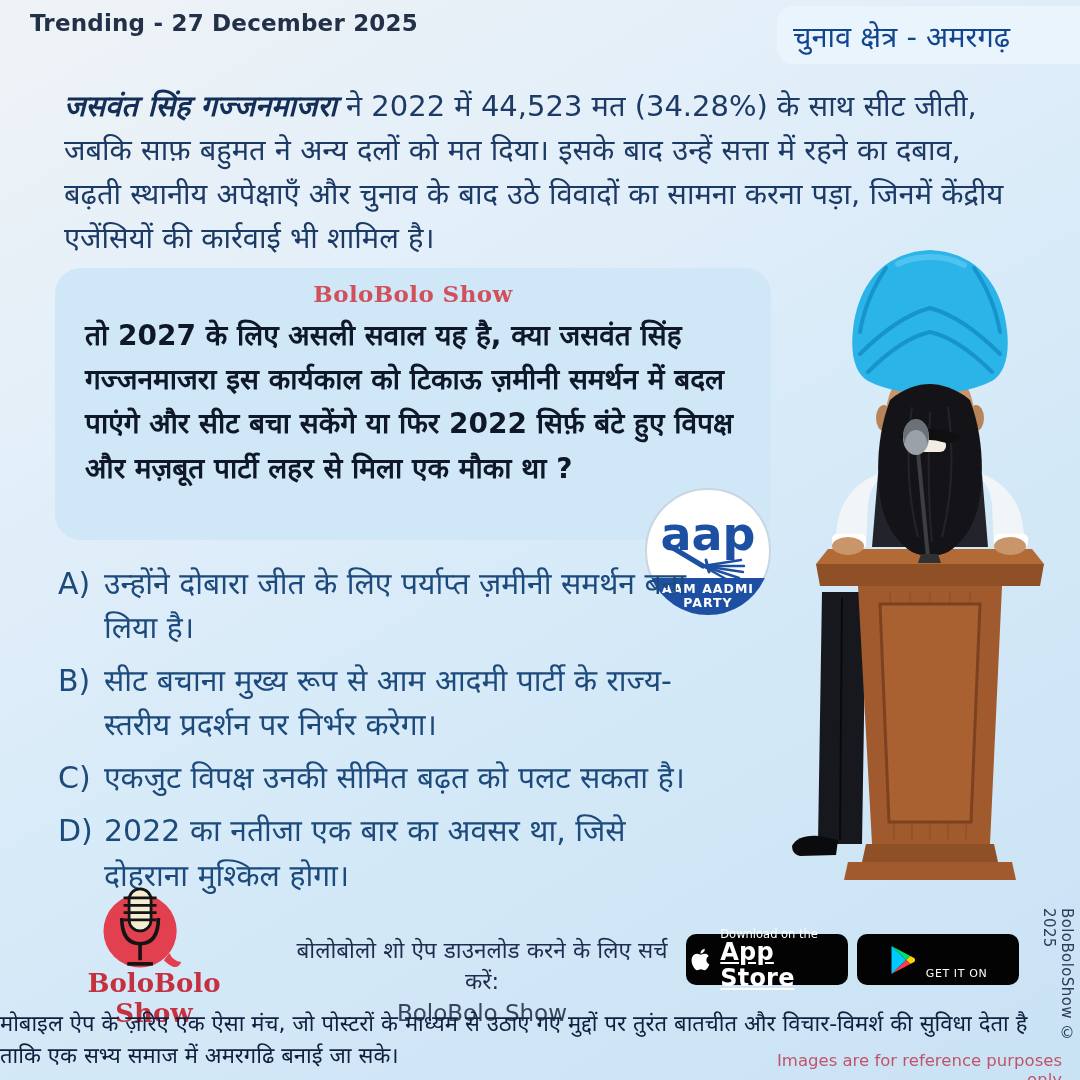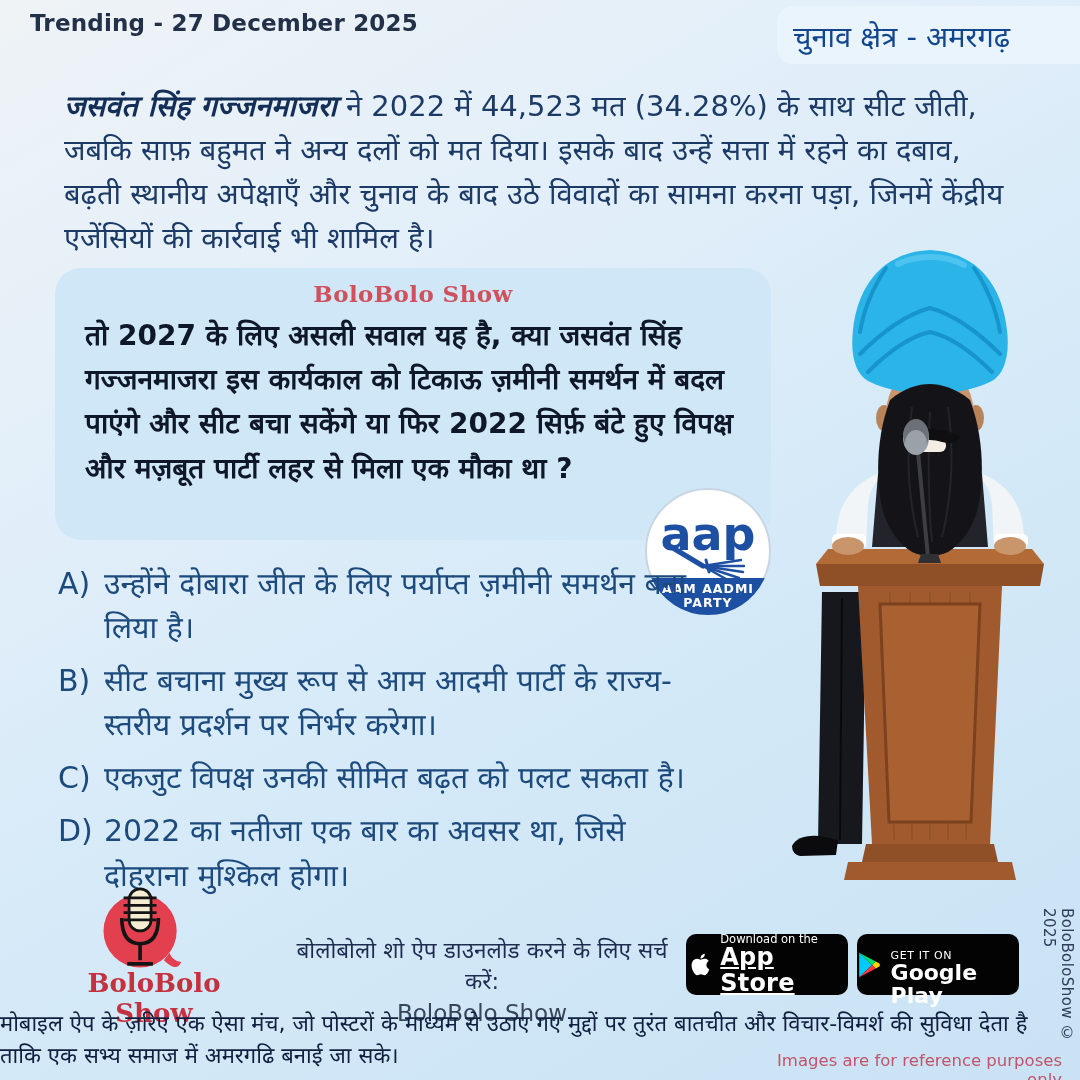--- a/index.html
+++ b/index.html
@@ -29,21 +29,21 @@
   .option{display:flex;margin-bottom:9px;}
   .option .lbl{flex:none;width:46px;}
   .option .txt{flex:1;}
   
   .bb-logo-art{left:85px;top:876px;width:112px;height:108px;}
   .bb-logo-text{left:48px;top:968px;width:212px;text-align:center;font-family:"DejaVu Serif",serif;
     font-weight:bold;font-size:26px;color:#c63140;}
   .dl-hint{left:278px;top:934px;width:408px;text-align:center;color:#1d2c4f;}
   .dl-hint .h1{font-size:22.5px;}
   .dl-hint .h2{font-size:23px;margin-top:4px;color:#36455c;}
-  .store-badge{width:162px;height:61px;background:#030303;border-radius:10px;display:flex;
+  .store-badge{width:162px;height:51px;background:#030303;border-radius:10px;display:flex;
     align-items:center;justify-content:center;gap:9px;color:#fff;cursor:pointer;}
   .store-badge .col{display:flex;flex-direction:column;line-height:1.05;}
   .badge-small{font-size:11.5px;}
   .badge-big{font-size:24px;font-weight:bold;letter-spacing:.2px;text-decoration:underline;}
   .gp-small{font-size:11px;letter-spacing:.6px;margin-top:28px;}
   .gp-big{font-size:22px;font-weight:bold;}
   .app-store{left:686px;top:934px;}
   .google-play{left:857px;top:934px;}
   .tagline{left:0;top:1008px;width:1080px;text-align:left;font-size:22px;line-height:1.47;color:#0f1f3d;}
   .disclaimer{left:760px;top:1051px;width:302px;text-align:right;font-size:16.5px;color:#c0546a;}
@@ -227,21 +227,20 @@
 
   <div class="abs store-badge google-play">
     <svg width="28" height="32" viewBox="0 0 34 38">
       <path d="M3,2 L21,19 L3,36 Z" fill="#00c9ff"></path>
       <path d="M3,2 L26,14 L21,19 Z" fill="#00e26b"></path>
       <path d="M26,14 L31,17 Q32.5,19 31,21 L26,24 L21,19 Z" fill="#ffd500"></path>
       <path d="M3,36 L26,24 L21,19 Z" fill="#ff3a44"></path>
     </svg>
     <div class="col">
       <span class="gp-small">GET IT ON</span>
-      <span class="gp-big">Google Play</span>
     </div>
   </div>
 
   <div class="abs tagline">
     <div>मोबाइल ऐप के ज़रिए एक ऐसा मंच, जो पोस्टरों के माध्यम से उठाए गए मुद्दों पर तुरंत बातचीत और विचार-विमर्श की सुविधा देता है</div>
     <div>ताकि एक सभ्य समाज में अमरगढि बनाई जा सके।</div>
   </div>
 
   <div class="abs disclaimer">Images are for reference purposes only</div>
   <div class="abs copyright">BoloBoloShow © 2025</div>

